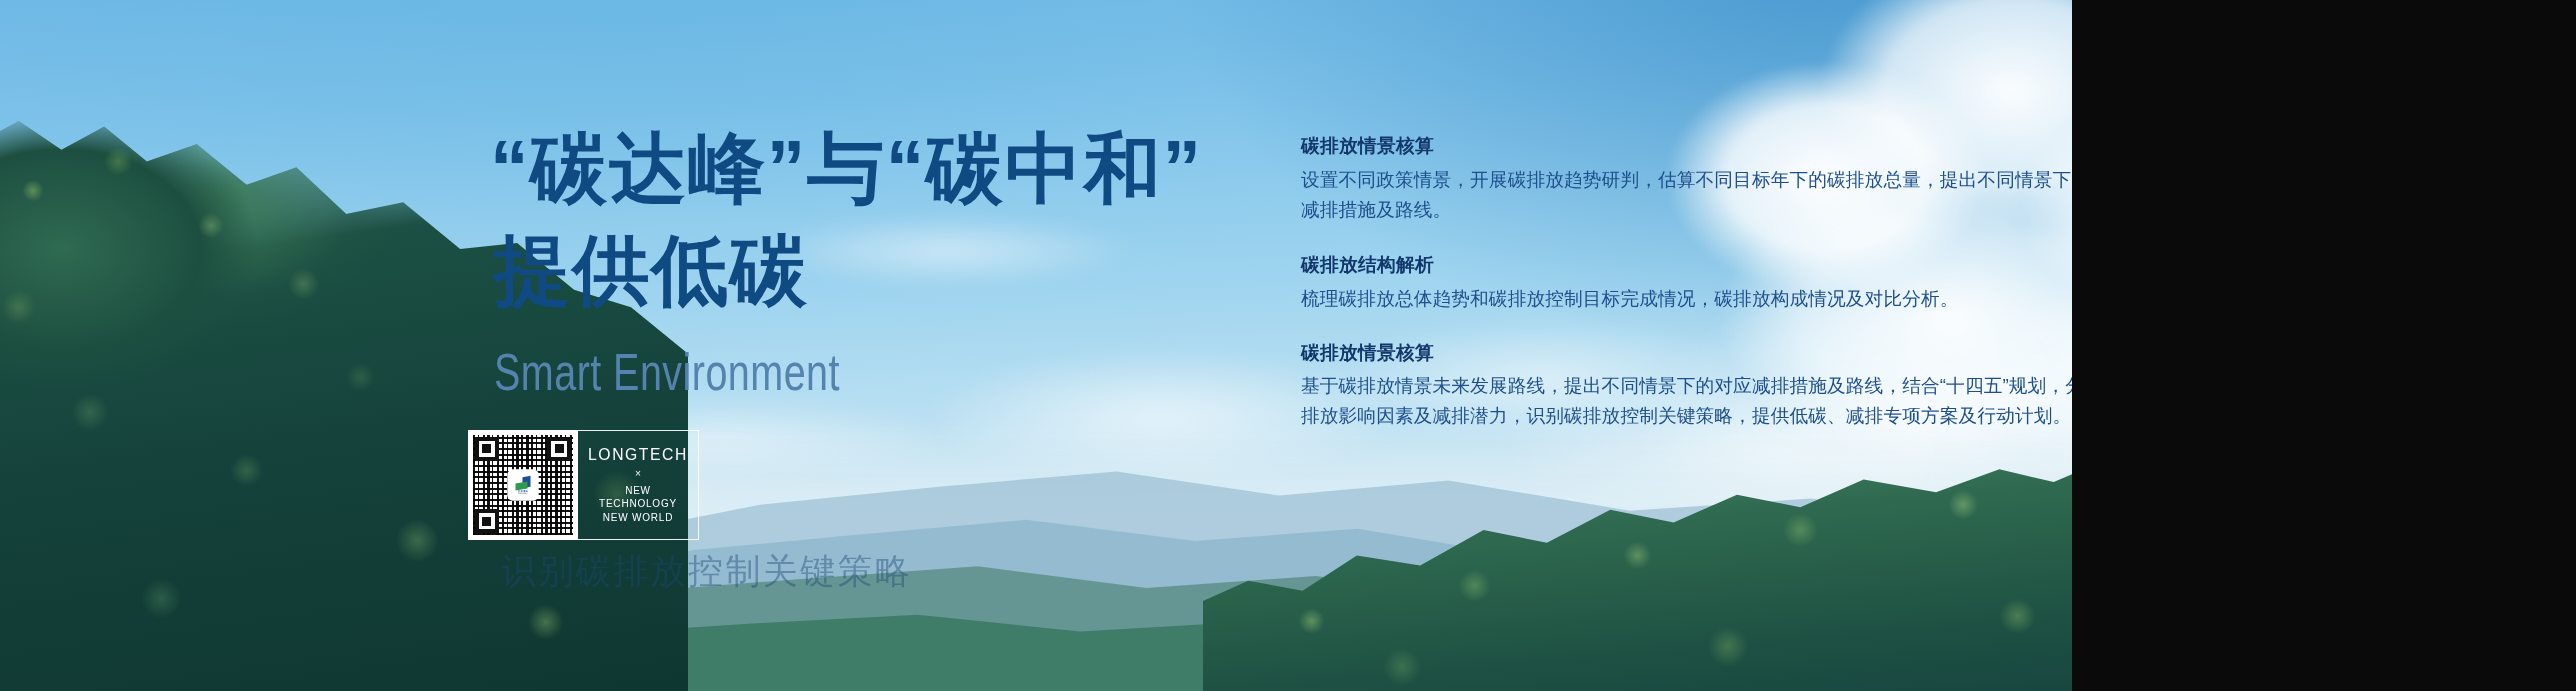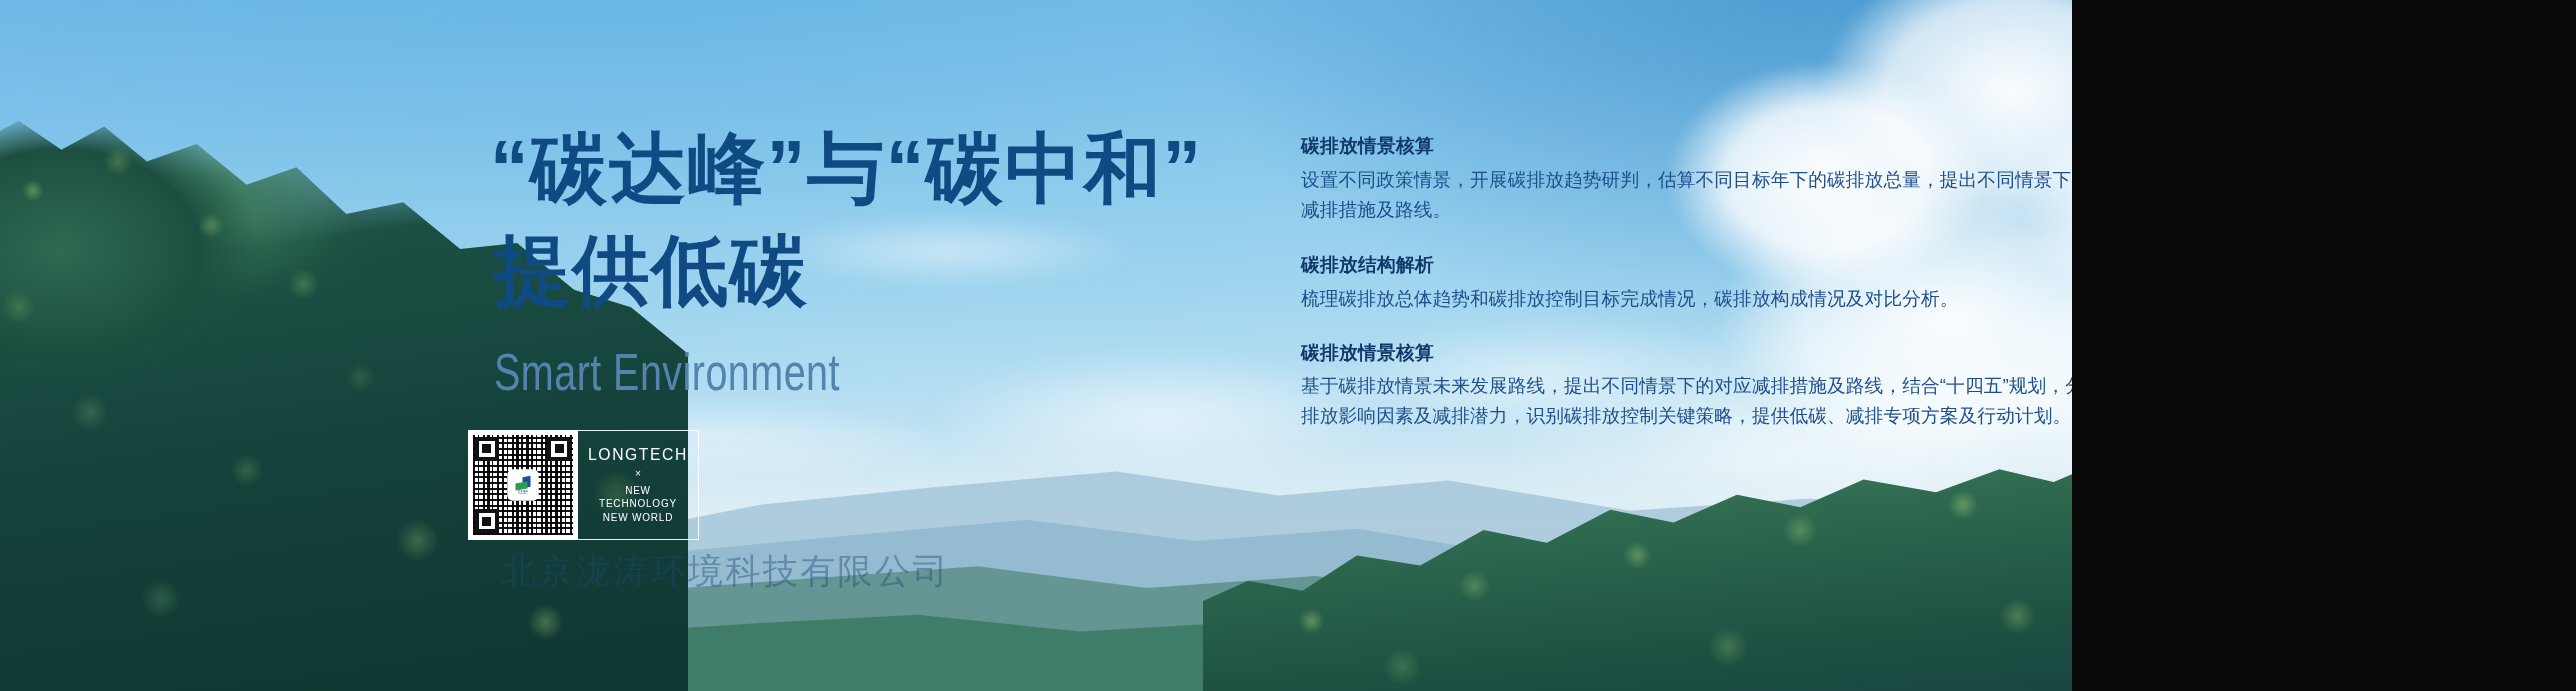--- a/index.html
+++ b/index.html
@@ -309,21 +309,21 @@
         <div class="brand-x">×</div>
         <div class="brand-tagline">
           <div>NEW</div>
           <div>TECHNOLOGY</div>
           <div>NEW WORLD</div>
         </div>
       </div>
     </div>
 
     <div class="watermark">
-      <div class="wm-cn">北京泷涛环境科技有限公司</div>
+      <div class="wm-cn">识别碳排放控制关键策略</div>
     </div>
 
     <div class="info-col">
 
       <div class="info-block b2">
         <div class="info-head">碳排放情景核算</div>
         <div class="info-body">设置不同政策情景，开展碳排放趋势研判，估算不同目标年下的碳排放总量，提出不同情景下的对应减排措施及路线。</div>
       </div>
 
       <div class="info-block b1">

